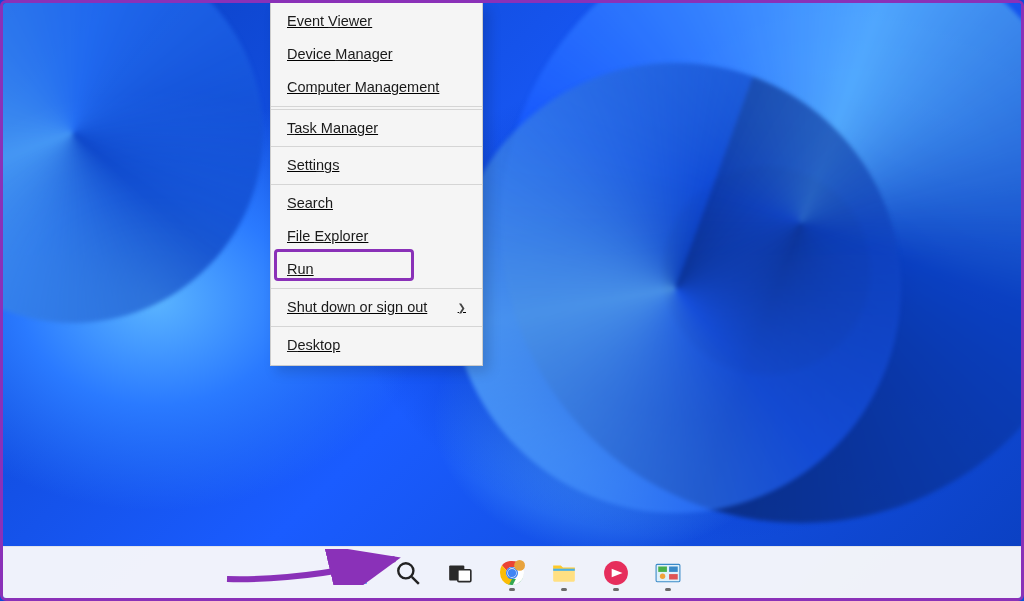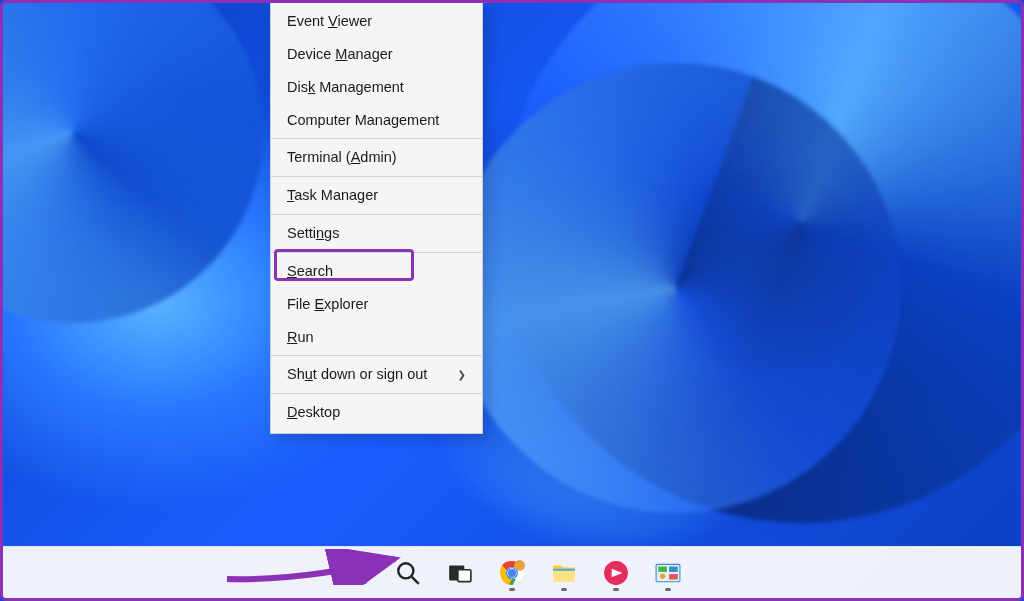--- a/index.html
+++ b/index.html
@@ -43,20 +43,21 @@
     position: absolute;
     left: 267px;
     top: 0;
     width: 213px;
     background: #f5f5f5;
     border: 1px solid #ccc;
     border-top: none;
     box-shadow: 6px 6px 12px rgba(0,0,0,.15);
     z-index: 5;
     padding: 2px 0 4px 0;
+    text-decoration: underline;
   }
   .menu-item {
     padding: 7px 14px 7px 16px;
     font-size: 14.5px;
     color: #1a1a1a;
     cursor: default;
     display: flex;
     align-items: center;
     justify-content: space-between;
     line-height: 1.3;
@@ -137,29 +138,23 @@
 </div>
 
 <div class="context-menu">
   <div class="menu-item">
     <span>Event <span class="underline">V</span>iewer</span>
   </div>
   <div class="menu-item">
     <span>Device <span class="underline">M</span>anager</span>
   </div>
   <div class="menu-item">
-    <span>Dis<span class="underline">k</span> Management</span>
-  </div>
-  <div class="menu-item">
     <span>Computer Mana<span class="underline">g</span>ement</span>
   </div>
   <div class="menu-sep"></div>
-  <div class="menu-item">
-    <span>Terminal (<span class="underline">A</span>dmin)</span>
-  </div>
   <div class="menu-sep"></div>
   <div class="menu-item">
     <span><span class="underline">T</span>ask Manager</span>
   </div>
   <div class="menu-sep"></div>
   <div class="menu-item">
     <span>Setti<span class="underline">n</span>gs</span>
   </div>
   <div class="menu-sep"></div>
   <div class="menu-item">

